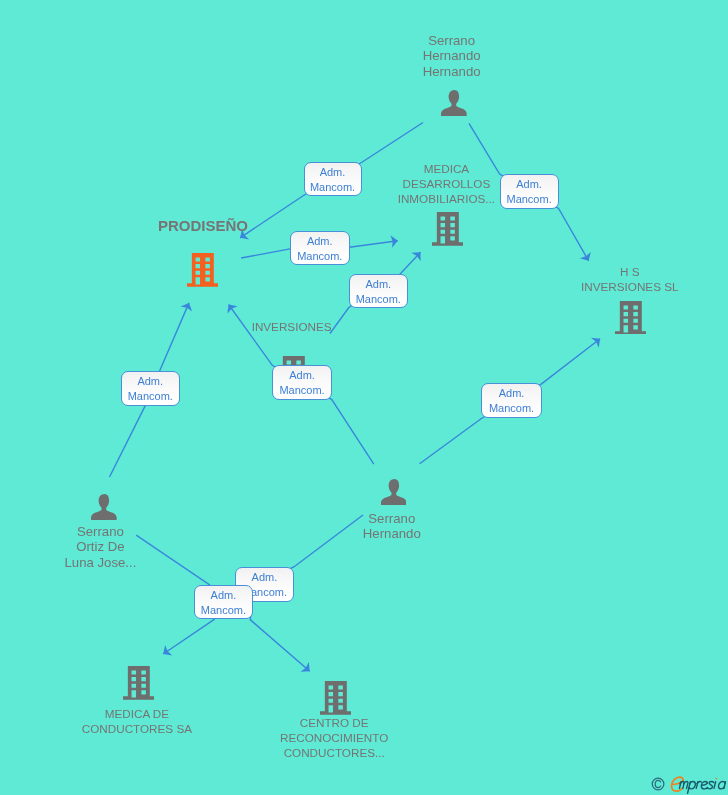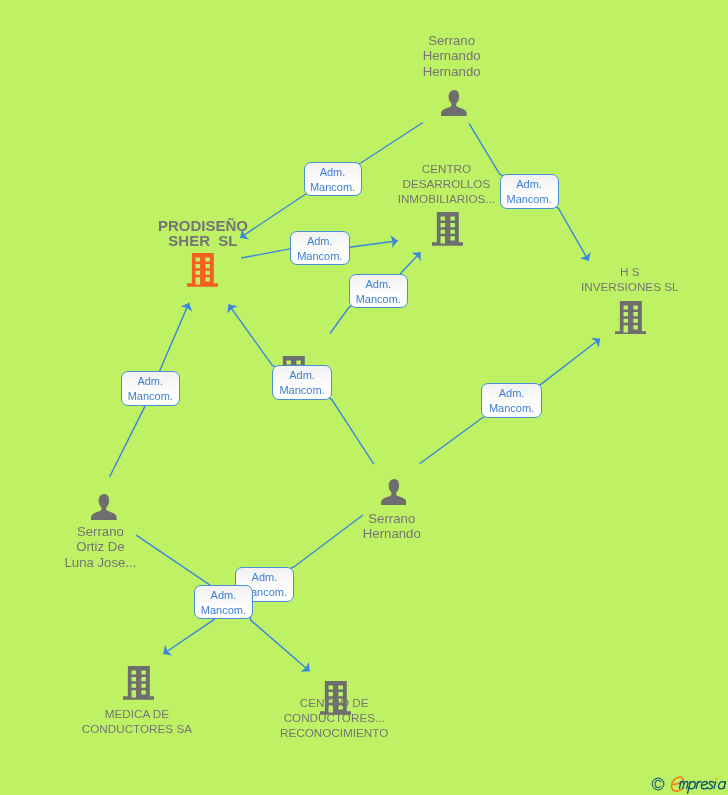--- a/index.html
+++ b/index.html
@@ -1,20 +1,20 @@
 <!DOCTYPE html>
 <html><head>
 <meta charset="utf-8">
 <title>Empresia relationship network</title>
 <style>
   html,body{margin:0;padding:0;background:#ffffff;}
   body{width:728px;height:795px;overflow:hidden;
        font-family:"Liberation Sans",sans-serif;
        -webkit-font-smoothing:antialiased;}
-  #canvas{position:relative;width:728px;height:795px;background:#bef264;}
+  #canvas{position:relative;width:728px;height:795px;background:#5eead4;}
   svg#edges{position:absolute;left:0;top:0;width:728px;height:795px;}
   .node{position:absolute;left:0;top:0;}
   .caption{position:absolute;text-align:center;color:#757575;
        font-size:13.2px;line-height:15.35px;white-space:pre;}
   .node.company .caption{font-size:11.7px;line-height:15.2px;letter-spacing:0;}
   .node.company.hl .caption{font-weight:bold;font-size:15px;line-height:15.9px;}
   .glyph{position:absolute;}
   .chip{position:absolute;box-sizing:border-box;
         border:1.4px solid #4a90d9;border-radius:7px;
         background:linear-gradient(180deg,#f1f1f1 0%,#f7f7f7 30%,#fcfcfc 62%,#ffffff 100%);
@@ -70,39 +70,39 @@
       <div class="node person">
         <div class="glyph" style="left: 440.9px; top: 89.7px;"><svg viewBox="0 0 100 100" width="25.7" height="26.8" preserveAspectRatio="none">
             <path fill="#6e6e6e" d="M52.0,0 C39.6,0 29.6,10.3 29.6,24.5 C29.6,34.0 32.8,42.6 38.0,47.8 C40.4,50.2 41.3,52.2 41.3,55.5 C41.3,59.6 39.3,62.2 34.6,63.8 C24.3,67.2 13.2,70.6 8.0,74.3 C2.6,78.2 0,83.6 0,90.5 L0,100 L100,100 L100,90.5 C100,83.6 97.4,78.2 92.0,74.3 C86.8,70.6 75.7,67.2 65.4,63.8 C60.7,62.2 58.7,59.6 58.7,55.5 C58.7,52.2 59.6,50.2 62.0,47.8 C67.2,42.6 70.4,34.0 70.4,24.5 C70.4,10.3 64.4,0 52.0,0 Z"></path>
           </svg></div>
         <div class="caption" style="left: 301.6px; width: 300px; top: 33px;"><div>Serrano</div><div>Hernando</div><div>Hernando</div></div>
       </div>
       <div class="node company hl">
         <div class="glyph" style="left: 187.1px; top: 253.3px;"><svg viewBox="0 0 100 100" width="31.1" height="33.8" preserveAspectRatio="none">
             <path fill="#f4601f" d="M15.6,0 H86.2 V89.4 H100 V100 H0 V89.4 H15.6 Z M27.4,13.2 H42.0 V25.2 H27.4 Z M27.4,32.7 H42.0 V45.0 H27.4 Z M27.4,52.3 H42.0 V64.2 H27.4 Z M59.0,13.2 H73.6 V25.2 H59.0 Z M59.0,32.7 H73.6 V45.0 H59.0 Z M59.0,52.3 H73.6 V64.2 H59.0 Z M59.0,71.8 H73.6 V84.0 H59.0 Z M27.4,71.8 H42.0 V93.5 H27.4 Z" fill-rule="evenodd"></path>
           </svg></div>
-        <div class="caption" style="left: 52.9px; width: 300px; top: 217.5px;"><div>PRODISEÑO</div><div>SHER  SL</div></div>
+        <div class="caption" style="left: 52.9px; width: 300px; top: 217.5px;"><div>PRODISEÑO</div></div>
       </div>
       <div class="node company">
         <div class="glyph" style="left: 432px; top: 212px;"><svg viewBox="0 0 100 100" width="31.1" height="33.8" preserveAspectRatio="none">
             <path fill="#6e6e6e" d="M15.6,0 H86.2 V89.4 H100 V100 H0 V89.4 H15.6 Z M27.4,13.2 H42.0 V25.2 H27.4 Z M27.4,32.7 H42.0 V45.0 H27.4 Z M27.4,52.3 H42.0 V64.2 H27.4 Z M59.0,13.2 H73.6 V25.2 H59.0 Z M59.0,32.7 H73.6 V45.0 H59.0 Z M59.0,52.3 H73.6 V64.2 H59.0 Z M59.0,71.8 H73.6 V84.0 H59.0 Z M27.4,71.8 H42.0 V93.5 H27.4 Z" fill-rule="evenodd"></path>
           </svg></div>
-        <div class="caption" style="left: 296.4px; width: 300px; top: 160.5px;"><div>CENTRO</div><div>DESARROLLOS</div><div>INMOBILIARIOS...</div></div>
+        <div class="caption" style="left: 296.4px; width: 300px; top: 160.5px;"><div>MEDICA</div><div>DESARROLLOS</div><div>INMOBILIARIOS...</div></div>
       </div>
       <div class="node company">
         <div class="glyph" style="left: 614.9px; top: 300.5px;"><svg viewBox="0 0 100 100" width="31.1" height="33.8" preserveAspectRatio="none">
             <path fill="#6e6e6e" d="M15.6,0 H86.2 V89.4 H100 V100 H0 V89.4 H15.6 Z M27.4,13.2 H42.0 V25.2 H27.4 Z M27.4,32.7 H42.0 V45.0 H27.4 Z M27.4,52.3 H42.0 V64.2 H27.4 Z M59.0,13.2 H73.6 V25.2 H59.0 Z M59.0,32.7 H73.6 V45.0 H59.0 Z M59.0,52.3 H73.6 V64.2 H59.0 Z M59.0,71.8 H73.6 V84.0 H59.0 Z M27.4,71.8 H42.0 V93.5 H27.4 Z" fill-rule="evenodd"></path>
           </svg></div>
         <div class="caption" style="left: 479.8px; width: 300px; top: 263.5px;"><div>H S</div><div>INVERSIONES SL</div></div>
       </div>
       <div class="node company">
         <div class="glyph" style="left: 277.8px; top: 356.3px;"><svg viewBox="0 0 100 100" width="31.1" height="33.8" preserveAspectRatio="none">
             <path fill="#6e6e6e" d="M15.6,0 H86.2 V89.4 H100 V100 H0 V89.4 H15.6 Z M27.4,13.2 H42.0 V25.2 H27.4 Z M27.4,32.7 H42.0 V45.0 H27.4 Z M27.4,52.3 H42.0 V64.2 H27.4 Z M59.0,13.2 H73.6 V25.2 H59.0 Z M59.0,32.7 H73.6 V45.0 H59.0 Z M59.0,52.3 H73.6 V64.2 H59.0 Z M59.0,71.8 H73.6 V84.0 H59.0 Z M27.4,71.8 H42.0 V93.5 H27.4 Z" fill-rule="evenodd"></path>
           </svg></div>
-        <div class="caption" style="left: 141.6px; width: 300px; top: 318.5px;"></div>
+        <div class="caption" style="left: 141.6px; width: 300px; top: 318.5px;"><div>INVERSIONES</div></div>
       </div>
       <div class="node person">
         <div class="glyph" style="left: 90.9px; top: 493.7px;"><svg viewBox="0 0 100 100" width="25.7" height="26.8" preserveAspectRatio="none">
             <path fill="#6e6e6e" d="M52.0,0 C39.6,0 29.6,10.3 29.6,24.5 C29.6,34.0 32.8,42.6 38.0,47.8 C40.4,50.2 41.3,52.2 41.3,55.5 C41.3,59.6 39.3,62.2 34.6,63.8 C24.3,67.2 13.2,70.6 8.0,74.3 C2.6,78.2 0,83.6 0,90.5 L0,100 L100,100 L100,90.5 C100,83.6 97.4,78.2 92.0,74.3 C86.8,70.6 75.7,67.2 65.4,63.8 C60.7,62.2 58.7,59.6 58.7,55.5 C58.7,52.2 59.6,50.2 62.0,47.8 C67.2,42.6 70.4,34.0 70.4,24.5 C70.4,10.3 64.4,0 52.0,0 Z"></path>
           </svg></div>
         <div class="caption" style="left: -49.6px; width: 300px; top: 524px;"><div>Serrano</div><div>Ortiz De</div><div>Luna Jose...</div></div>
       </div>
       <div class="node person">
         <div class="glyph" style="left: 380.7px; top: 478.7px;"><svg viewBox="0 0 100 100" width="25.7" height="26.8" preserveAspectRatio="none">
             <path fill="#6e6e6e" d="M52.0,0 C39.6,0 29.6,10.3 29.6,24.5 C29.6,34.0 32.8,42.6 38.0,47.8 C40.4,50.2 41.3,52.2 41.3,55.5 C41.3,59.6 39.3,62.2 34.6,63.8 C24.3,67.2 13.2,70.6 8.0,74.3 C2.6,78.2 0,83.6 0,90.5 L0,100 L100,100 L100,90.5 C100,83.6 97.4,78.2 92.0,74.3 C86.8,70.6 75.7,67.2 65.4,63.8 C60.7,62.2 58.7,59.6 58.7,55.5 C58.7,52.2 59.6,50.2 62.0,47.8 C67.2,42.6 70.4,34.0 70.4,24.5 C70.4,10.3 64.4,0 52.0,0 Z"></path>
@@ -112,21 +112,21 @@
       <div class="node company">
         <div class="glyph" style="left: 122.5px; top: 666.2px;"><svg viewBox="0 0 100 100" width="31.1" height="33.8" preserveAspectRatio="none">
             <path fill="#6e6e6e" d="M15.6,0 H86.2 V89.4 H100 V100 H0 V89.4 H15.6 Z M27.4,13.2 H42.0 V25.2 H27.4 Z M27.4,32.7 H42.0 V45.0 H27.4 Z M27.4,52.3 H42.0 V64.2 H27.4 Z M59.0,13.2 H73.6 V25.2 H59.0 Z M59.0,32.7 H73.6 V45.0 H59.0 Z M59.0,52.3 H73.6 V64.2 H59.0 Z M59.0,71.8 H73.6 V84.0 H59.0 Z M27.4,71.8 H42.0 V93.5 H27.4 Z" fill-rule="evenodd"></path>
           </svg></div>
         <div class="caption" style="left: -13.1px; width: 300px; top: 705.5px;"><div>MEDICA DE</div><div>CONDUCTORES SA</div></div>
       </div>
       <div class="node company">
         <div class="glyph" style="left: 320.1px; top: 680.8px;"><svg viewBox="0 0 100 100" width="31.1" height="33.8" preserveAspectRatio="none">
             <path fill="#6e6e6e" d="M15.6,0 H86.2 V89.4 H100 V100 H0 V89.4 H15.6 Z M27.4,13.2 H42.0 V25.2 H27.4 Z M27.4,32.7 H42.0 V45.0 H27.4 Z M27.4,52.3 H42.0 V64.2 H27.4 Z M59.0,13.2 H73.6 V25.2 H59.0 Z M59.0,32.7 H73.6 V45.0 H59.0 Z M59.0,52.3 H73.6 V64.2 H59.0 Z M59.0,71.8 H73.6 V84.0 H59.0 Z M27.4,71.8 H42.0 V93.5 H27.4 Z" fill-rule="evenodd"></path>
           </svg></div>
-        <div class="caption" style="left: 184.2px; width: 300px; top: 695px;"><div>CENTRO DE</div><div>CONDUCTORES...</div><div>RECONOCIMIENTO</div></div>
+        <div class="caption" style="left: 184.2px; width: 300px; top: 715px;"><div>CENTRO DE</div><div>RECONOCIMIENTO</div><div>CONDUCTORES...</div></div>
       </div>
     </div>
   <div id="chips">
       <div class="chip" style="left: 303.5px; top: 162px; width: 58px; height: 34px; z-index: 3;">
         <span class="l1">Adm.</span>
         <span class="l2">Mancom.</span>
       </div>
       <div class="chip" style="left: 290px; top: 231px; width: 59.5px; height: 33.5px; z-index: 3;">
         <span class="l1">Adm.</span>
         <span class="l2">Mancom.</span>

